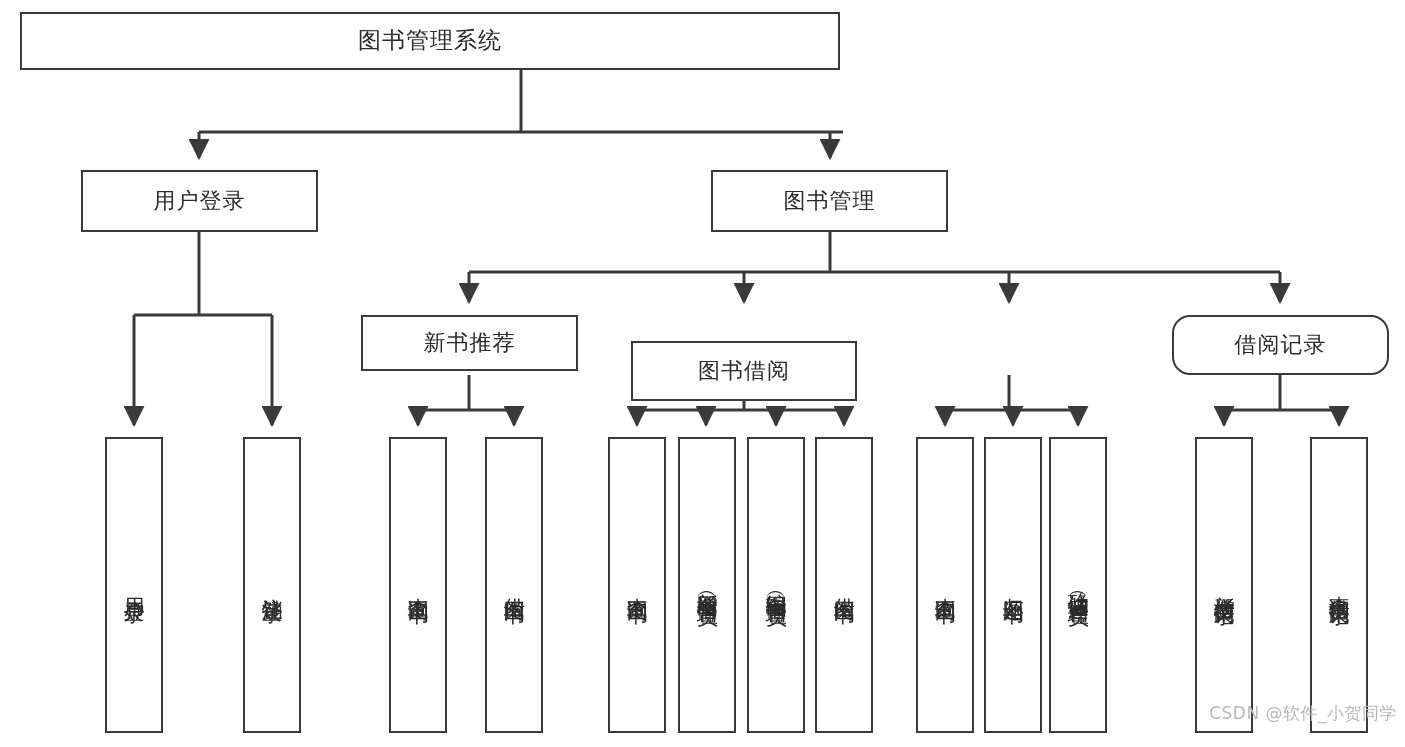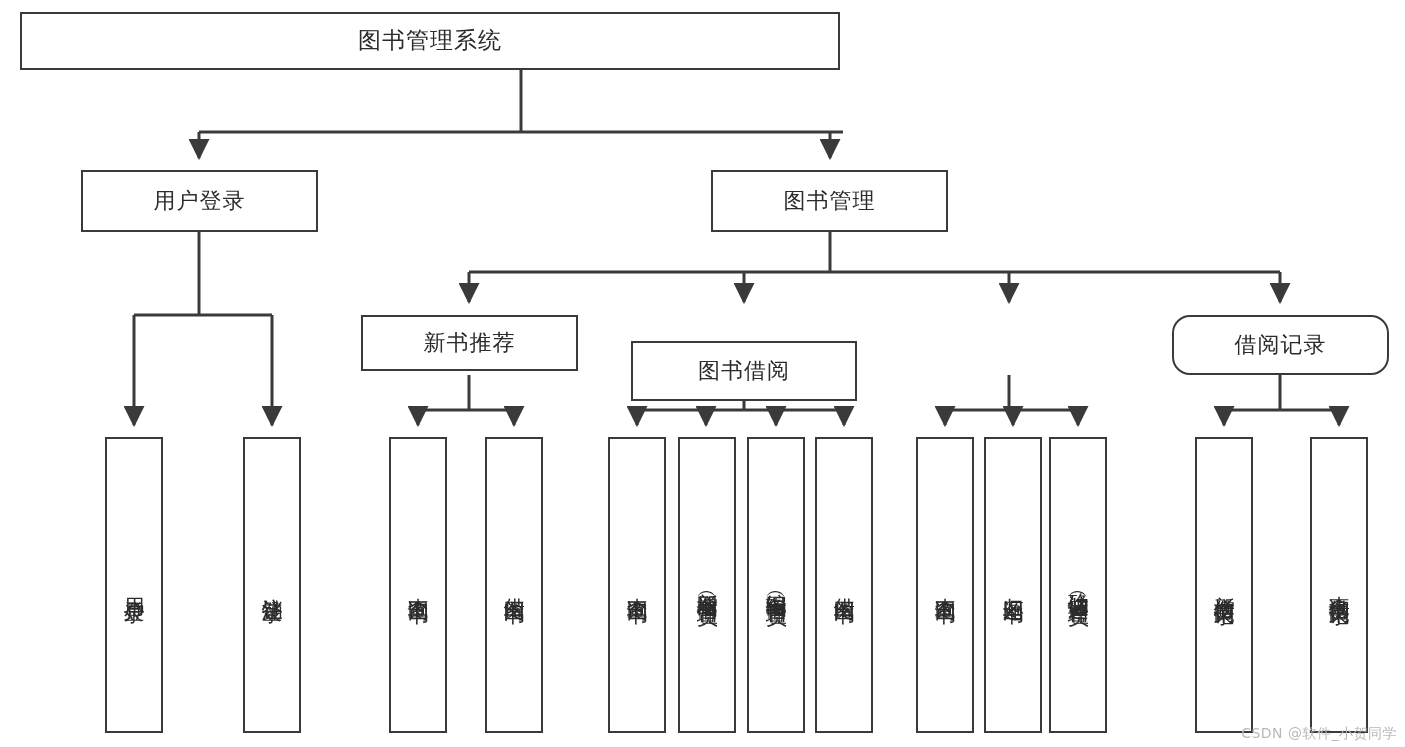--- a/index.html
+++ b/index.html
@@ -52,22 +52,22 @@
     writing-mode: vertical-rl;
     text-orientation: upright;
     white-space: nowrap;
   }
   .node.root {
     font-size: 23px;
   }
   #watermark {
     position: absolute;
     right: 8px;
-    bottom: 4px;
-    font-size: 14px;
+    bottom: 22px;
+    font-size: 17px;
     color: #b9b9b9;
     letter-spacing: 0.5px;
     white-space: nowrap;
     pointer-events: none;
   }
 </style>
 </head>
 <body>
 
 <div id="canvas">

